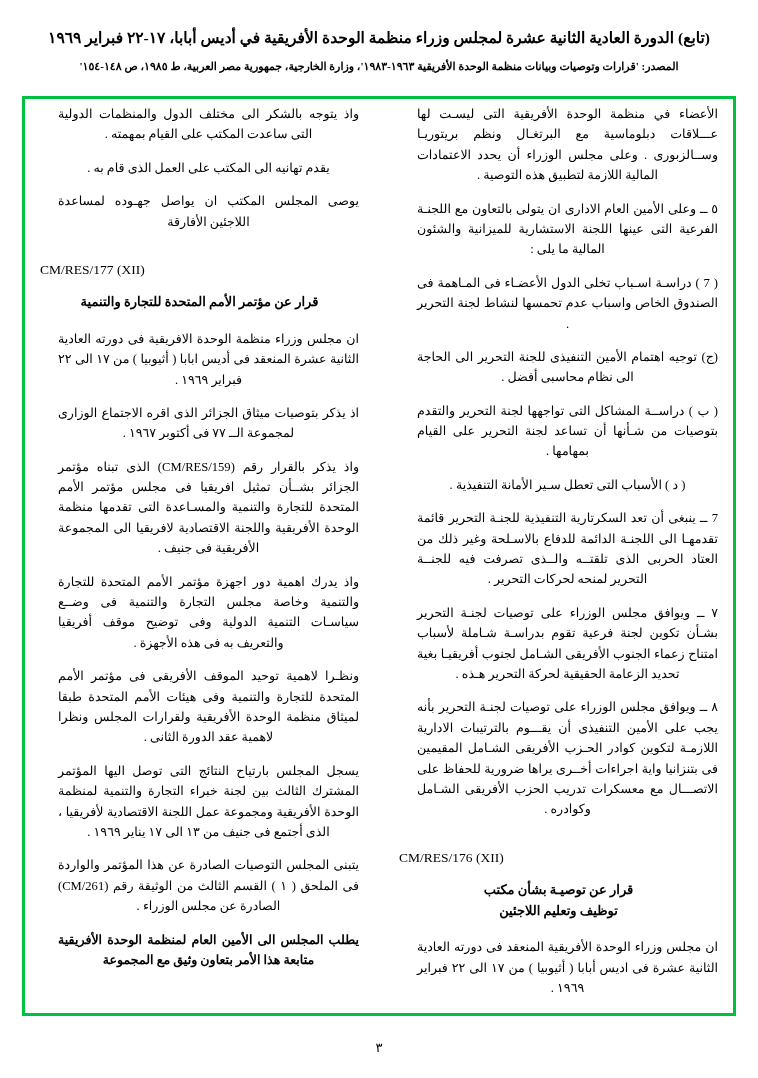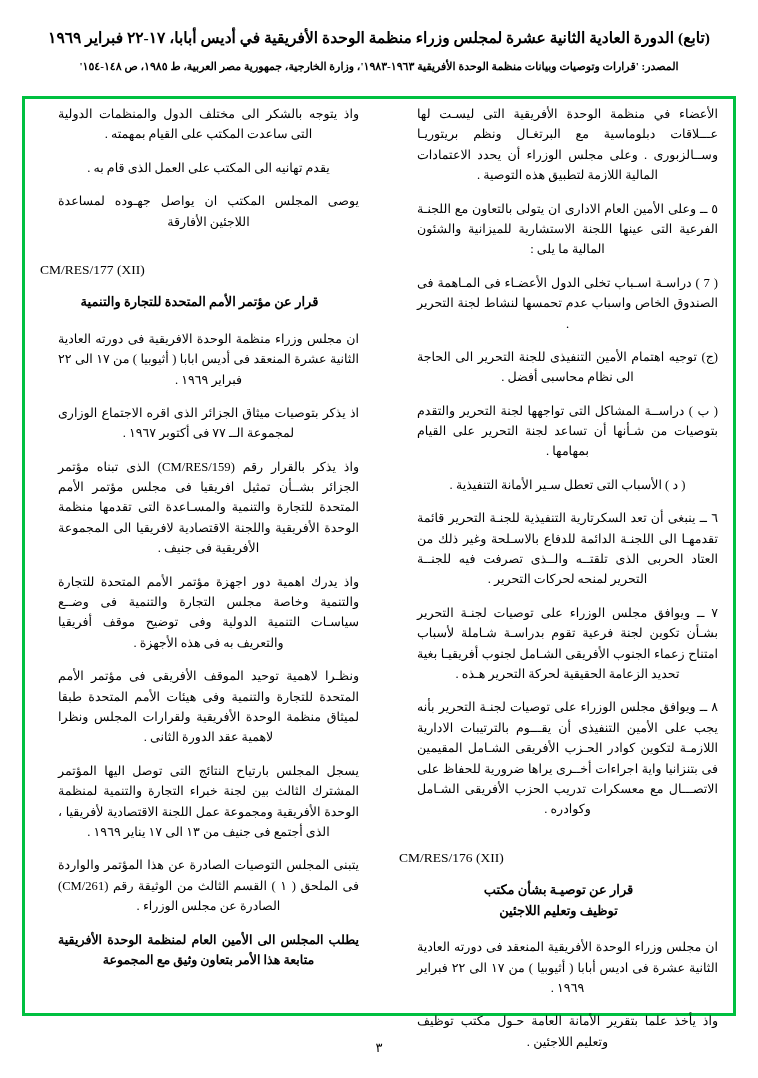--- a/index.html
+++ b/index.html
@@ -111,32 +111,31 @@
 
   <div class="columns">
 
     <div class="col">
       <div class="para">الأعضاء في منظمة الوحدة الأفريقية التى ليسـت لها عـــلاقات دبلوماسية مع البرتغـال ونظم بريتوريـا وســالزبورى . وعلى مجلس الوزراء أن يحدد الاعتمادات المالية اللازمة لتطبيق هذه التوصية .</div>
       <div class="para">٥ ــ وعلى الأمين العام الادارى ان يتولى بالتعاون مع اللجنـة الفرعية التى عينها اللجنة الاستشارية للميزانية والشئون المالية ما يلى :</div>
       <div class="para">( 7 ) دراسـة اسـباب تخلى الدول الأعضـاء فى المـاهمة فى الصندوق الخاص واسباب عدم تحمسها لنشاط لجنة التحرير .</div>
       <div class="para">(ج) توجيه اهتمام الأمين التنفيذى للجنة التحرير الى الحاجة الى نظام محاسبى أفضل .</div>
       <div class="para">( ب ) دراســة المشاكل التى تواجهها لجنة التحرير والتقدم بتوصيات من شـأنها أن تساعد لجنة التحرير على القيام بمهامها .</div>
       <div class="para">( د ) الأسباب التى تعطل سـير الأمانة التنفيذية .</div>
-      <div class="para">٦ ــ ينبغى أن تعد السكرتارية التنفيذية للجنـة التحرير قائمة تقدمهـا الى اللجنـة الدائمة للدفاع بالاسـلحة وغير ذلك من العتاد الحربى الذى تلقتــه والــذى تصرفت فيه للجنــة التحرير لمنحه لحركات التحرير .</div>
+      <div class="para">7 ــ ينبغى أن تعد السكرتارية التنفيذية للجنـة التحرير قائمة تقدمهـا الى اللجنـة الدائمة للدفاع بالاسـلحة وغير ذلك من العتاد الحربى الذى تلقتــه والــذى تصرفت فيه للجنــة التحرير لمنحه لحركات التحرير .</div>
       <div class="para">٧ ــ ويوافق مجلس الوزراء على توصيات لجنـة التحرير بشـأن تكوين لجنة فرعية تقوم بدراسـة شـاملة لأسباب امتناح زعماء الجنوب الأفريقى الشـامل لجنوب أفريقيـا بغية تحديد الزعامة الحقيقية لحركة التحرير هـذه .</div>
       <div class="para">٨ ــ ويوافق مجلس الوزراء على توصيات لجنـة التحرير بأنه يجب على الأمين التنفيذى أن يقـــوم بالترتيبات الادارية اللازمـة لتكوين كوادر الحـزب الأفريقى الشـامل المقيمين فى بتنزانيا واية اجراءات أخــرى يراها ضرورية للحفاظ على الاتصـــال مع معسكرات تدريب الحزب الأفريقى الشـامل وكوادره .</div>
 
       <div class="res-code">CM/RES/176 (XII)</div>
       <div class="res-title">
         <div>قرار عن توصيـة بشأن مكتب</div>
         <div>توظيف وتعليم اللاجئين</div>
       </div>
 
       <div class="para">ان مجلس وزراء الوحدة الأفريقية المنعقد فى دورته العادية الثانية عشرة فى اديس أبابا ( أثيوبيا ) من ١٧ الى ٢٢ فبراير ١٩٦٩ .</div>
-      <div class="para">واذ يأخذ علما بتقرير الأمانة العامة حـول مكتب توظيف وتعليم اللاجئين .</div>
     </div>
 
     <div class="col">
       <div class="para">واذ يتوجه بالشكر الى مختلف الدول والمنظمات الدولية التى ساعدت المكتب على القيام بمهمته .</div>
       <div class="para">يقدم تهانيه الى المكتب على العمل الذى قام به .</div>
       <div class="para">يوصى المجلس المكتب ان يواصل جهـوده لمساعدة اللاجئين الأفارقة</div>
 
       <div class="res-code">CM/RES/177 (XII)</div>
       <div class="res-title">قرار عن مؤتمر الأمم المتحدة للتجارة والتنمية</div>
 

